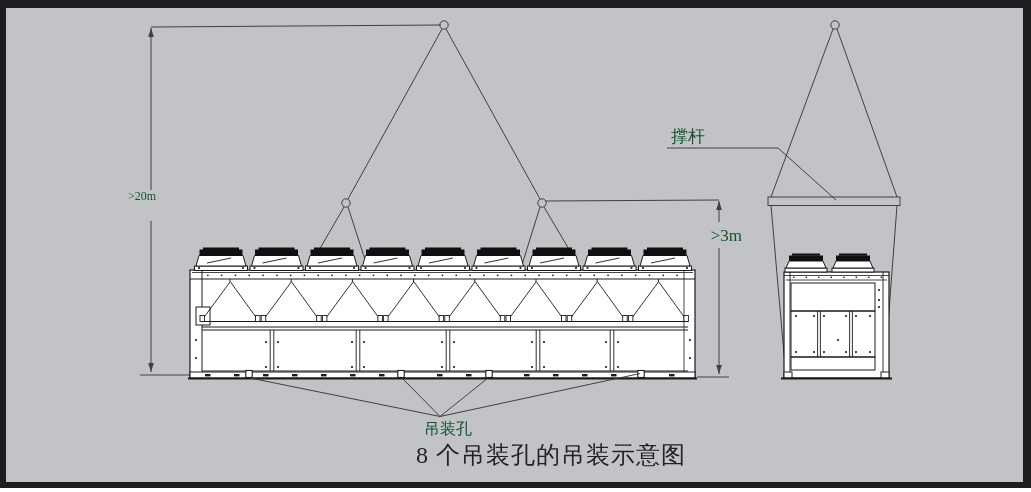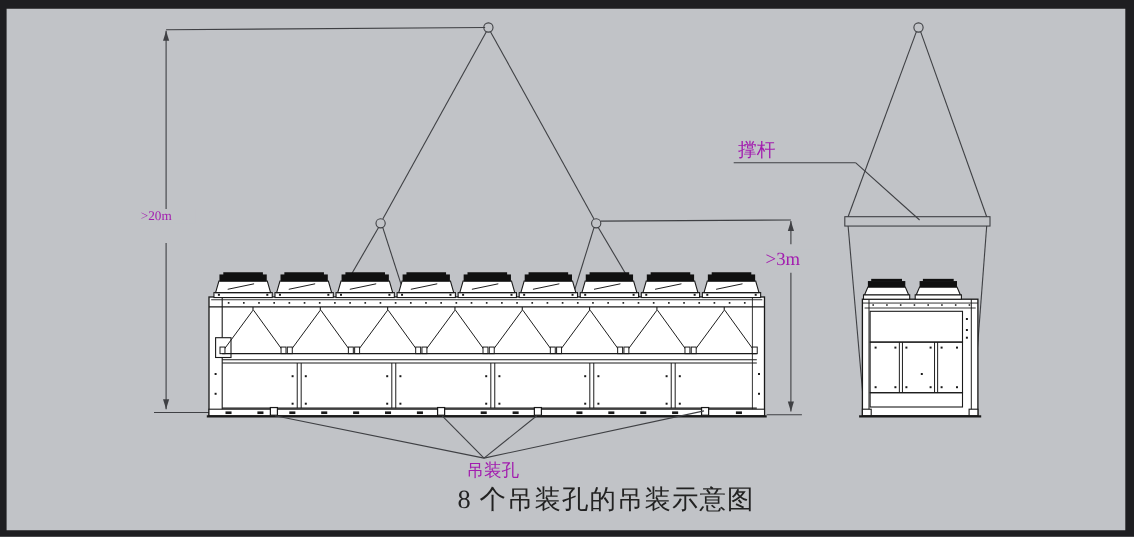--- a/index.html
+++ b/index.html
@@ -2,24 +2,24 @@
 <html><head>
 <meta charset="utf-8">
 <style>
   html,body{margin:0;padding:0;background:#ffffff;}
   #stage{position:relative;width:1031px;height:492px;overflow:hidden;background:#ffffff;
          font-family:"Liberation Serif","DejaVu Serif",serif;}
   #frame{position:absolute;left:0;top:0;right:0;bottom:4px;
          border-style:solid;border-color:#1e1e21;border-width:8px 8px 6px 6px;
          background:#c1c3c7;box-sizing:border-box;}
   #canvas{position:absolute;left:0;top:0;width:1031px;height:492px;}
-  .lbl{position:absolute;color:#a21caf;white-space:nowrap;line-height:1.05;
+  .lbl{position:absolute;color:#14532d;white-space:nowrap;line-height:1.05;
        background:#c1c3c7;padding:0 2px;}
   #dim20-label{left:126px;top:190px;width:48px;font-size:12px;}
-  #dim3-label{left:694px;top:227px;width:46px;text-align:left;font-size:17px;}
+  #dim3-label{left:694px;top:227px;width:46px;text-align:right;font-size:17px;}
   #spreader-label{left:669px;top:128px;font-size:17px;background:transparent;}
   #hole-label{left:410px;top:421px;font-size:16px;background:transparent;margin-left:12px;}
   #caption{left:414px;top:443px;font-size:24px;letter-spacing:1px;background:transparent;color:#222;}
 </style>
 </head>
 <body>
 
 <div id="stage">
   <div id="frame"></div>
   <svg id="canvas" viewBox="0 0 1031 492">

